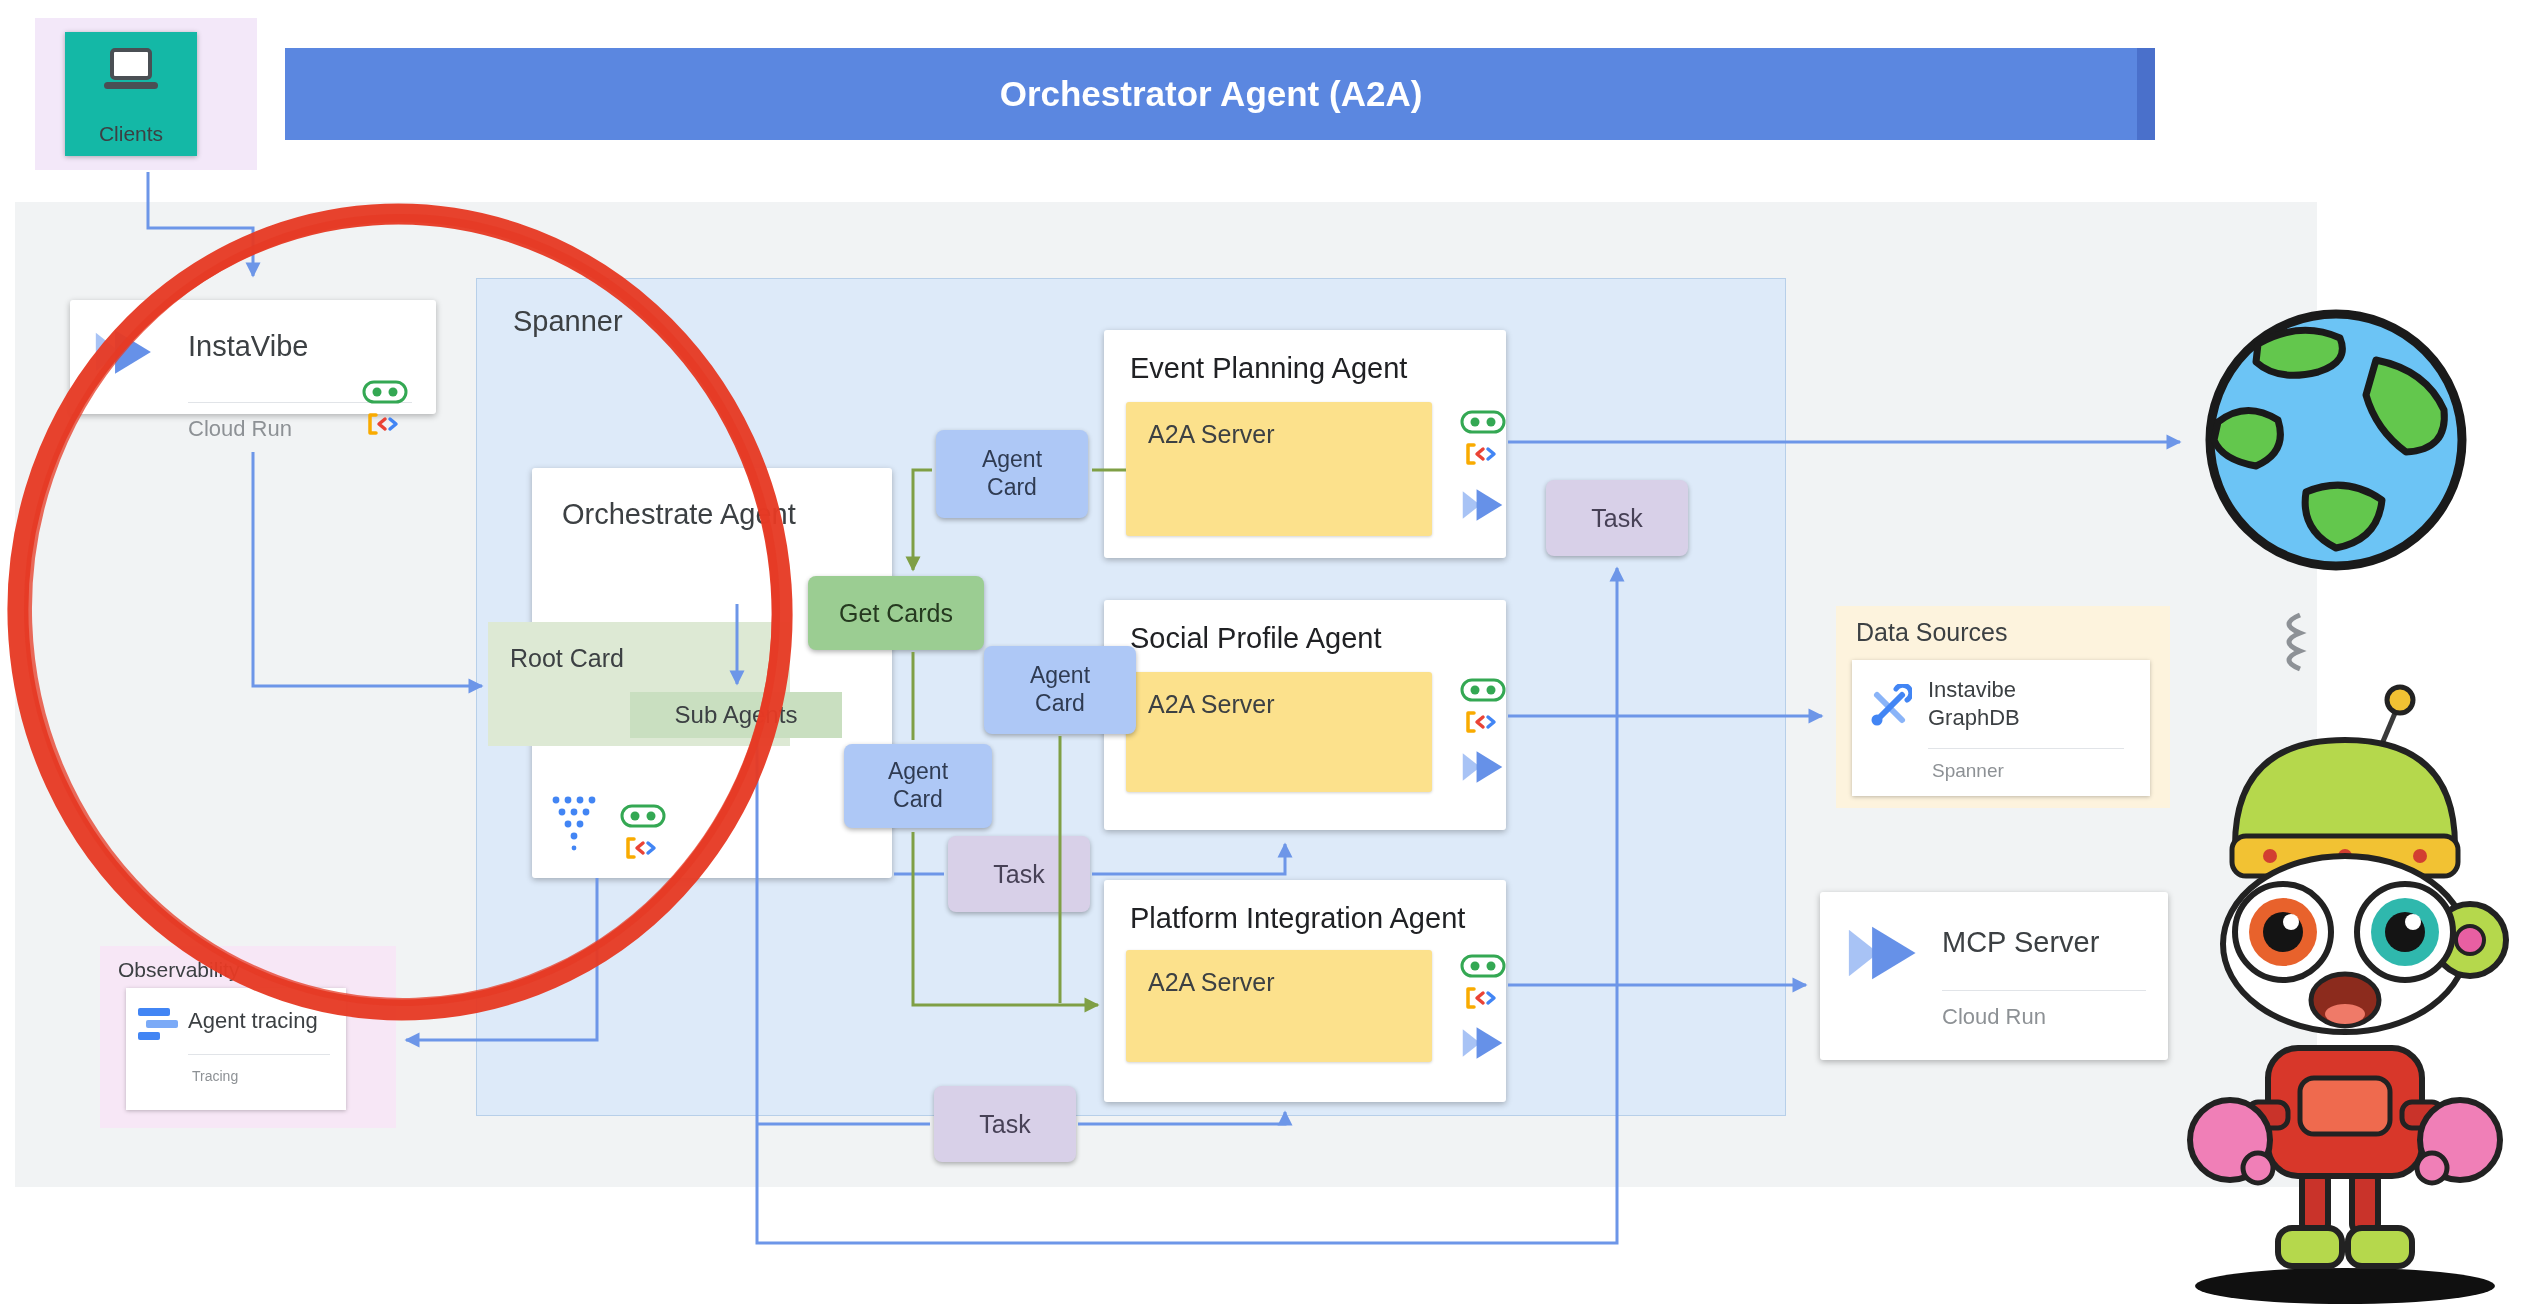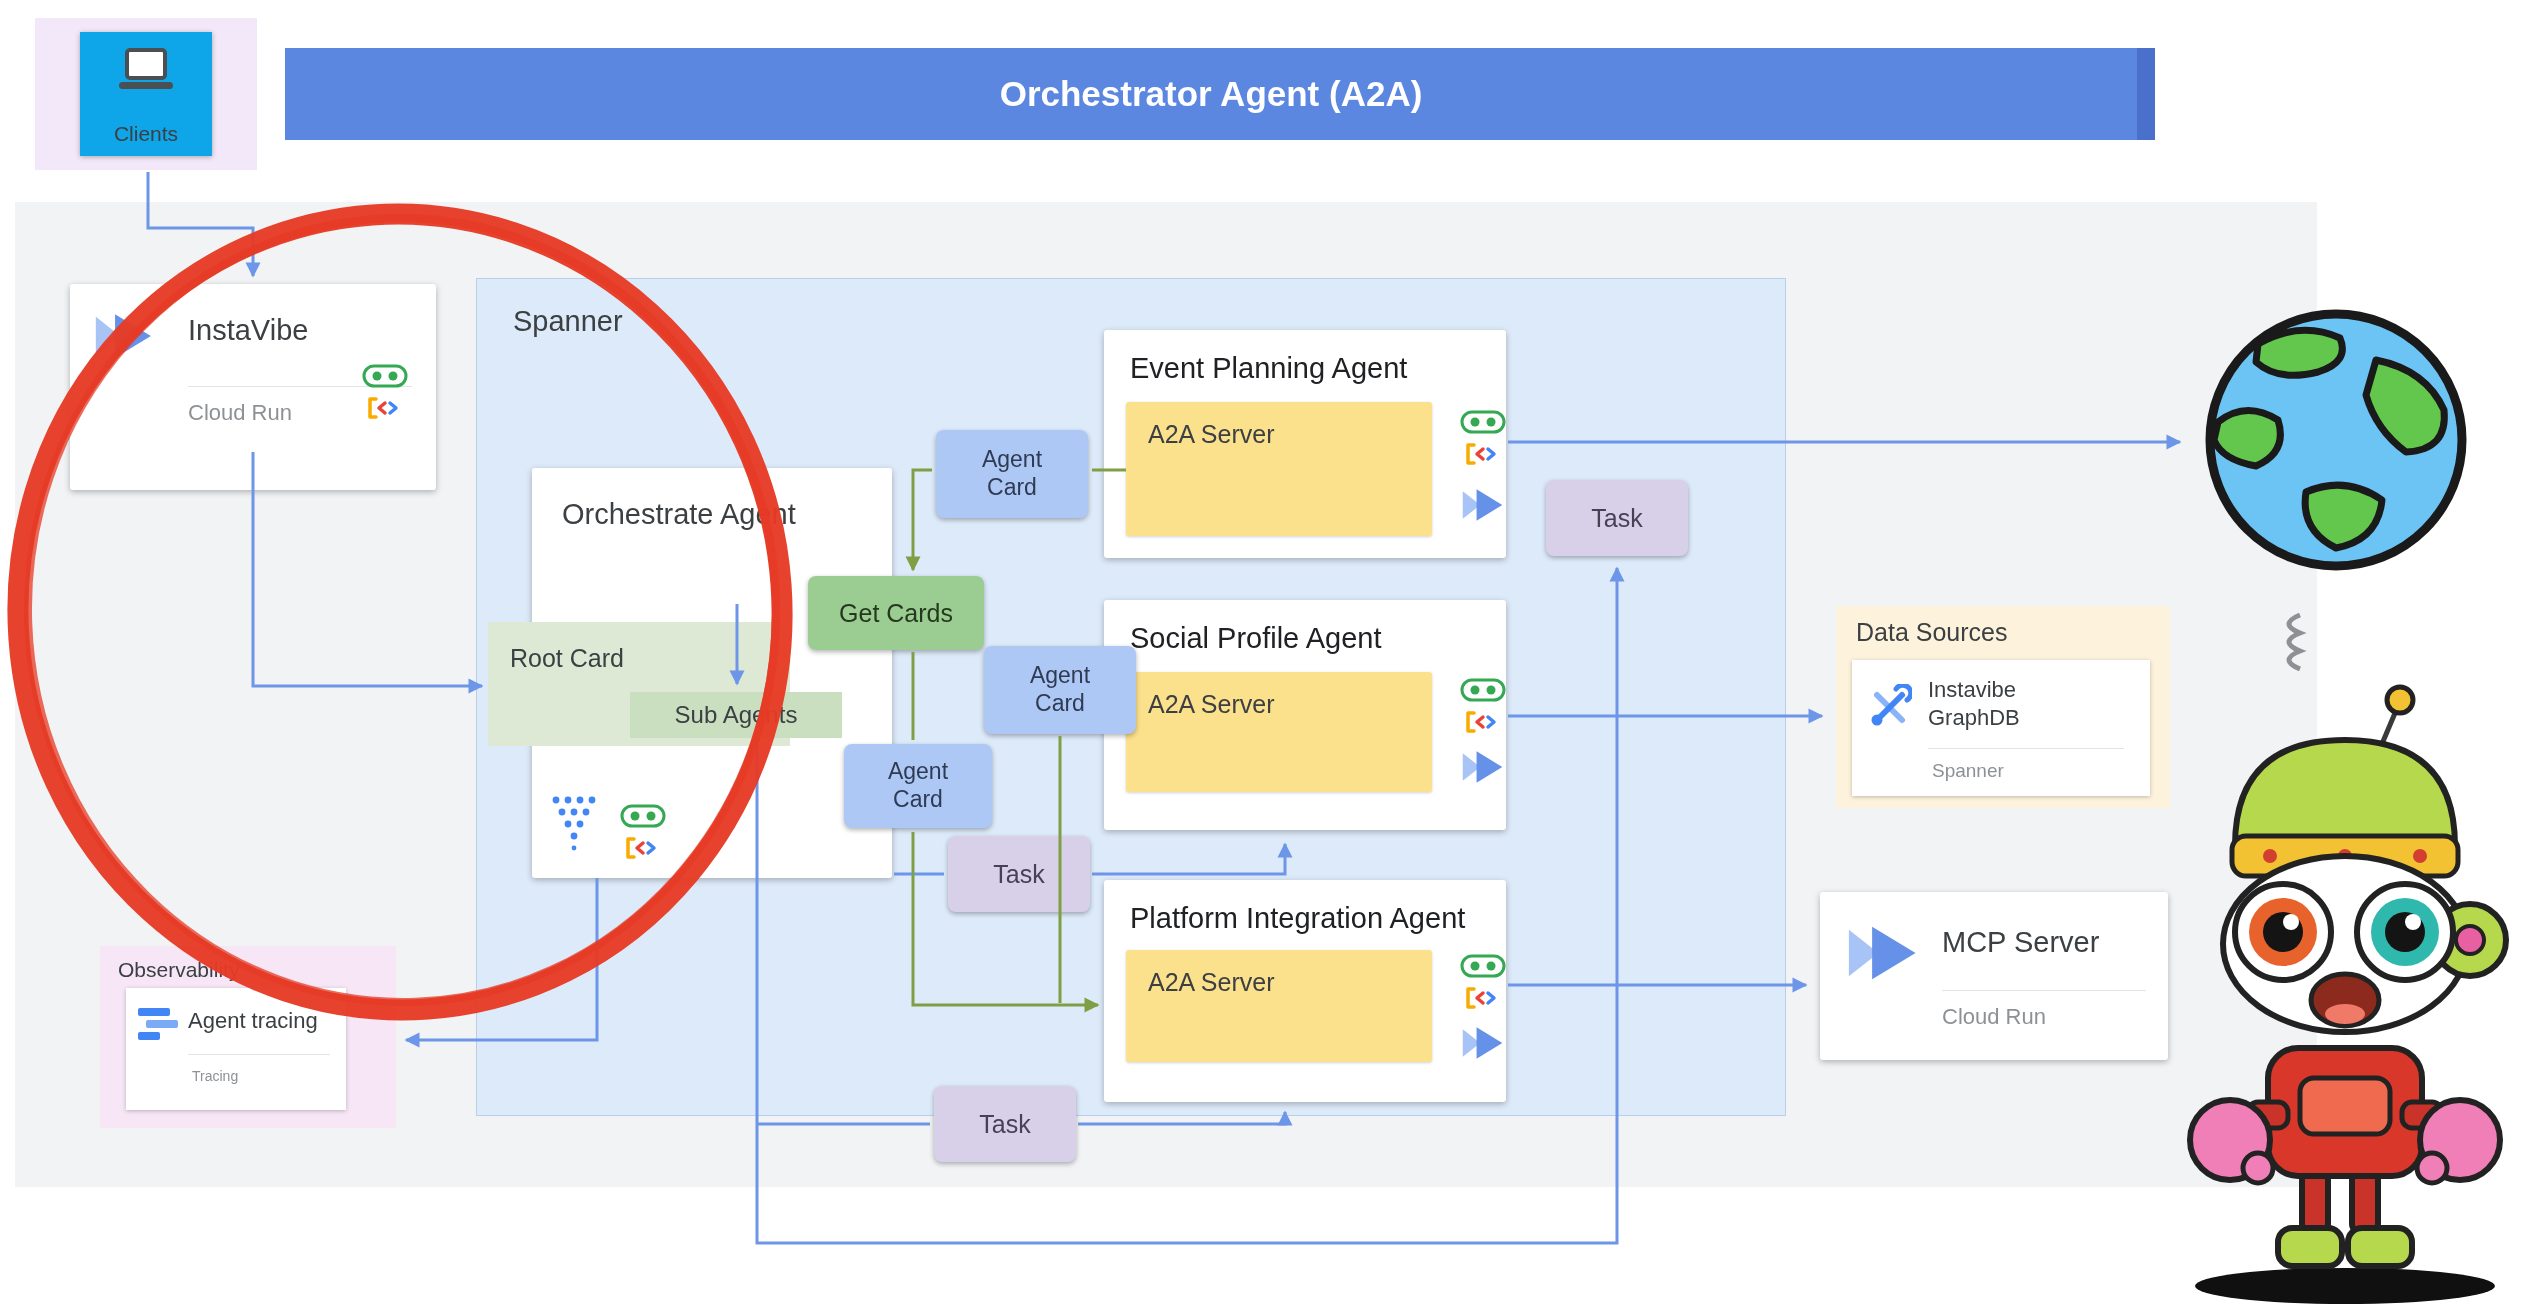--- a/index.html
+++ b/index.html
@@ -6,32 +6,32 @@
   body { font-family:"Liberation Sans","DejaVu Sans",sans-serif; background:#fff; }
   .canvas { position:relative; width:2528px; height:1316px; background:#fff; overflow:hidden; }
   .abs { position:absolute; }
   .t-dark { color:var(--text-dark,#3c4043); }
   .t-gray { color:var(--text-gray,#8d9195); }
   .hdiv { position:absolute; height:1px; background:#e1e4e8; }
 
   .main-bg { left:15px; top:202px; width:2302px; height:985px; background:var(--gray-bg,#f1f3f4); z-index:0; }
 
   .clients-panel { left:35px; top:18px; width:222px; height:152px; background:var(--clients-purple,#f3e8f9); z-index:2; }
-  .clients-card { position:absolute; left:45px; top:14px; width:132px; height:124px; background:#0ea5e9;
+  .clients-card { position:absolute; left:30px; top:14px; width:132px; height:124px; background:#14b8a6;
                   box-shadow:0 1px 5px rgba(0,0,0,.3); }
   .clients-card svg { position:absolute; left:35px; top:16px; }
   .clients-label { position:absolute; left:0; bottom:10px; width:100%; text-align:center; font-size:21px; }
 
   .banner { left:285px; top:48px; width:1852px; height:92px; background:var(--banner-blue,#5b87e0);
             display:flex; align-items:center; justify-content:center; color:#fff; font-size:35px; font-weight:bold; z-index:2; }
   .banner-cap { position:absolute; right:-18px; top:0; width:18px; height:92px; background:var(--banner-cap,#4a70cb); }
 
   .card { position:absolute; background:#fff; box-shadow:0 2px 6px rgba(0,0,0,.28); border-radius:3px; z-index:2; }
 
-  .instavibe { left:70px; top:284px; width:366px; height:206px; }
+  .instavibe { left:70px; top:300px; width:366px; height:114px; }
   .iv-logo  { position:absolute; left:22px; top:26px; }
   .iv-title { position:absolute; left:118px; top:30px; font-size:29px; }
   .iv-div   { left:118px; top:102px; width:224px; }
   .iv-sub   { position:absolute; left:118px; top:116px; font-size:22px; }
   .iv-toggle{ position:absolute; left:292px; top:80px; }
   .iv-code  { position:absolute; left:296px; top:112px; }
 
   .agents-box { left:476px; top:278px; width:1310px; height:838px; background:var(--agents-bg,#ddeaf9);
                 border:1px solid var(--agents-border,#b7cfe9); z-index:1; }
   .agents-label { position:absolute; left:36px; top:26px; font-size:29px; }

